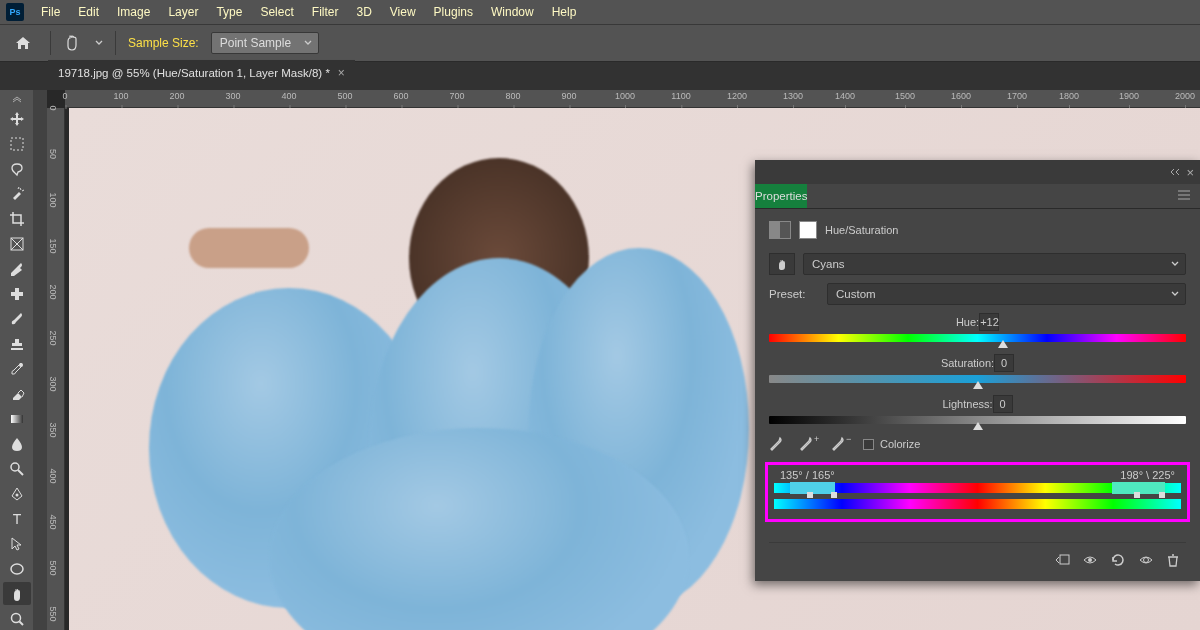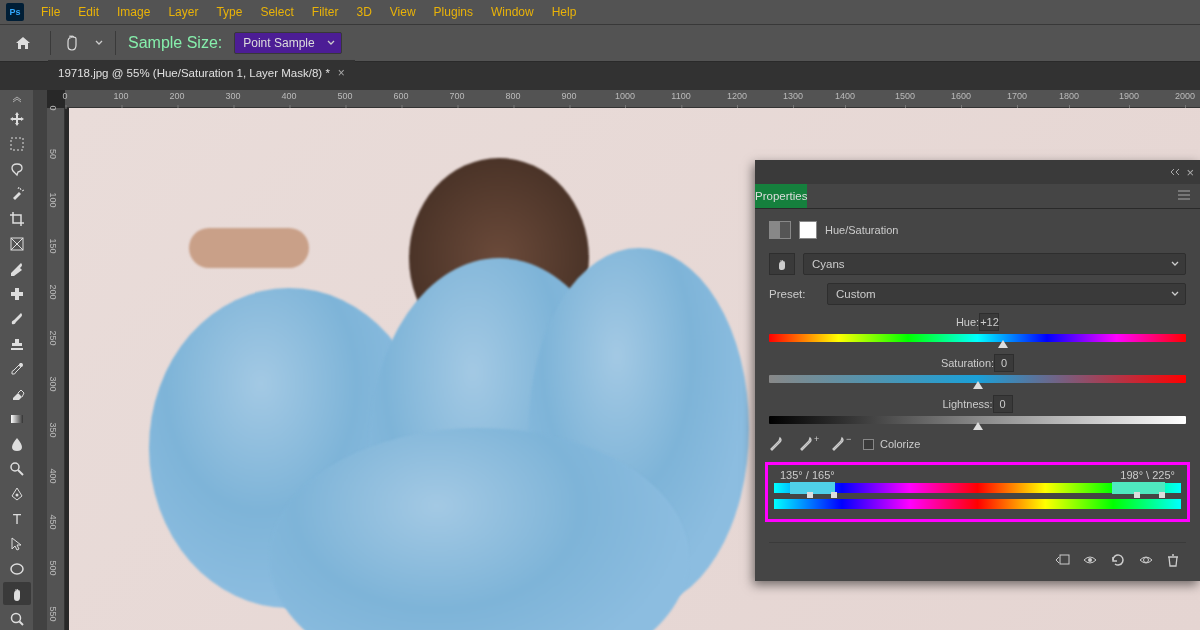--- a/index.html
+++ b/index.html
@@ -1,24 +1,24 @@
 <!DOCTYPE html>
 <html><head>
 <meta charset="utf-8">
 <style>
 * { margin:0; padding:0; box-sizing:border-box; font-family:"Segoe UI",Tahoma,sans-serif; user-select:none; }
 html,body { width:1200px; height:630px; overflow:hidden; background:#323232; color:#ccc; font-size:11px; }
 .menubar { height:24px; background:#535353; display:flex; align-items:center; padding:0 6px; gap:0; }
 .ps-logo { width:18px; height:18px; background:#001e36; color:#31a8ff; font-weight:bold; font-size:9px; display:flex; align-items:center; justify-content:center; border-radius:2px; margin-right:8px; }
-.menu-item { padding:4px 9px; color:#eab308; cursor:default; font-size:12px; }
+.menu-item { padding:4px 9px; color:#fef9c3; cursor:default; font-size:12px; }
 .optbar { height:38px; background:#535353; border-top:1px solid #383838; border-bottom:1px solid #2a2a2a; display:flex; align-items:center; padding:0 8px; gap:12px; }
 .home-btn { width:30px; height:26px; display:flex; align-items:center; justify-content:center; }
 .sep-v { width:1px; height:24px; background:#3a3a3a; }
-.opt-label { color:#86efac; font-size:16px; }
-.dropdown { background:#4c1d95; border:1px solid #383838; color:#ddd; padding:2px 8px 2px 8px; font-size:12px; height:22px; display:flex; align-items:center; position:relative; border-radius:2px; min-width:108px; }
+.opt-label { color:#fde047; font-size:12px; }
+.dropdown { background:#737373; border:1px solid #383838; color:#ddd; padding:2px 8px 2px 8px; font-size:12px; height:22px; display:flex; align-items:center; position:relative; border-radius:2px; min-width:108px; }
 .chev { position:absolute; right:6px; top:50%; transform:translateY(-50%); }
 .tabstrip { height:20px; background:#323232; display:flex; align-items:center; padding-left:48px; }
 .doc-tab { background:#323232; color:#e0e0e0; font-size:11.5px; padding:6px 10px; display:flex; align-items:center; gap:8px; border-top:1px solid #525252; }
 .workzone { position:absolute; top:90px; left:0; right:0; bottom:0; display:flex; }
 .toolbox { width:33px; background:#535353; display:flex; flex-direction:column; align-items:center; padding-top:6px; gap:2px; flex-shrink:0; }
 .tool { width:28px; height:24px; display:flex; align-items:center; justify-content:center; color:#d0d0d0; border-radius:2px; position:relative; }
 .tool.active { background:#3a3a3a; }
 .tool svg { display:block; }
 .toggle-strip { width:14px; background:#424242; flex-shrink:0; }
 .canvas-wrap { flex:1; background:#282828; position:relative; overflow:hidden; }

